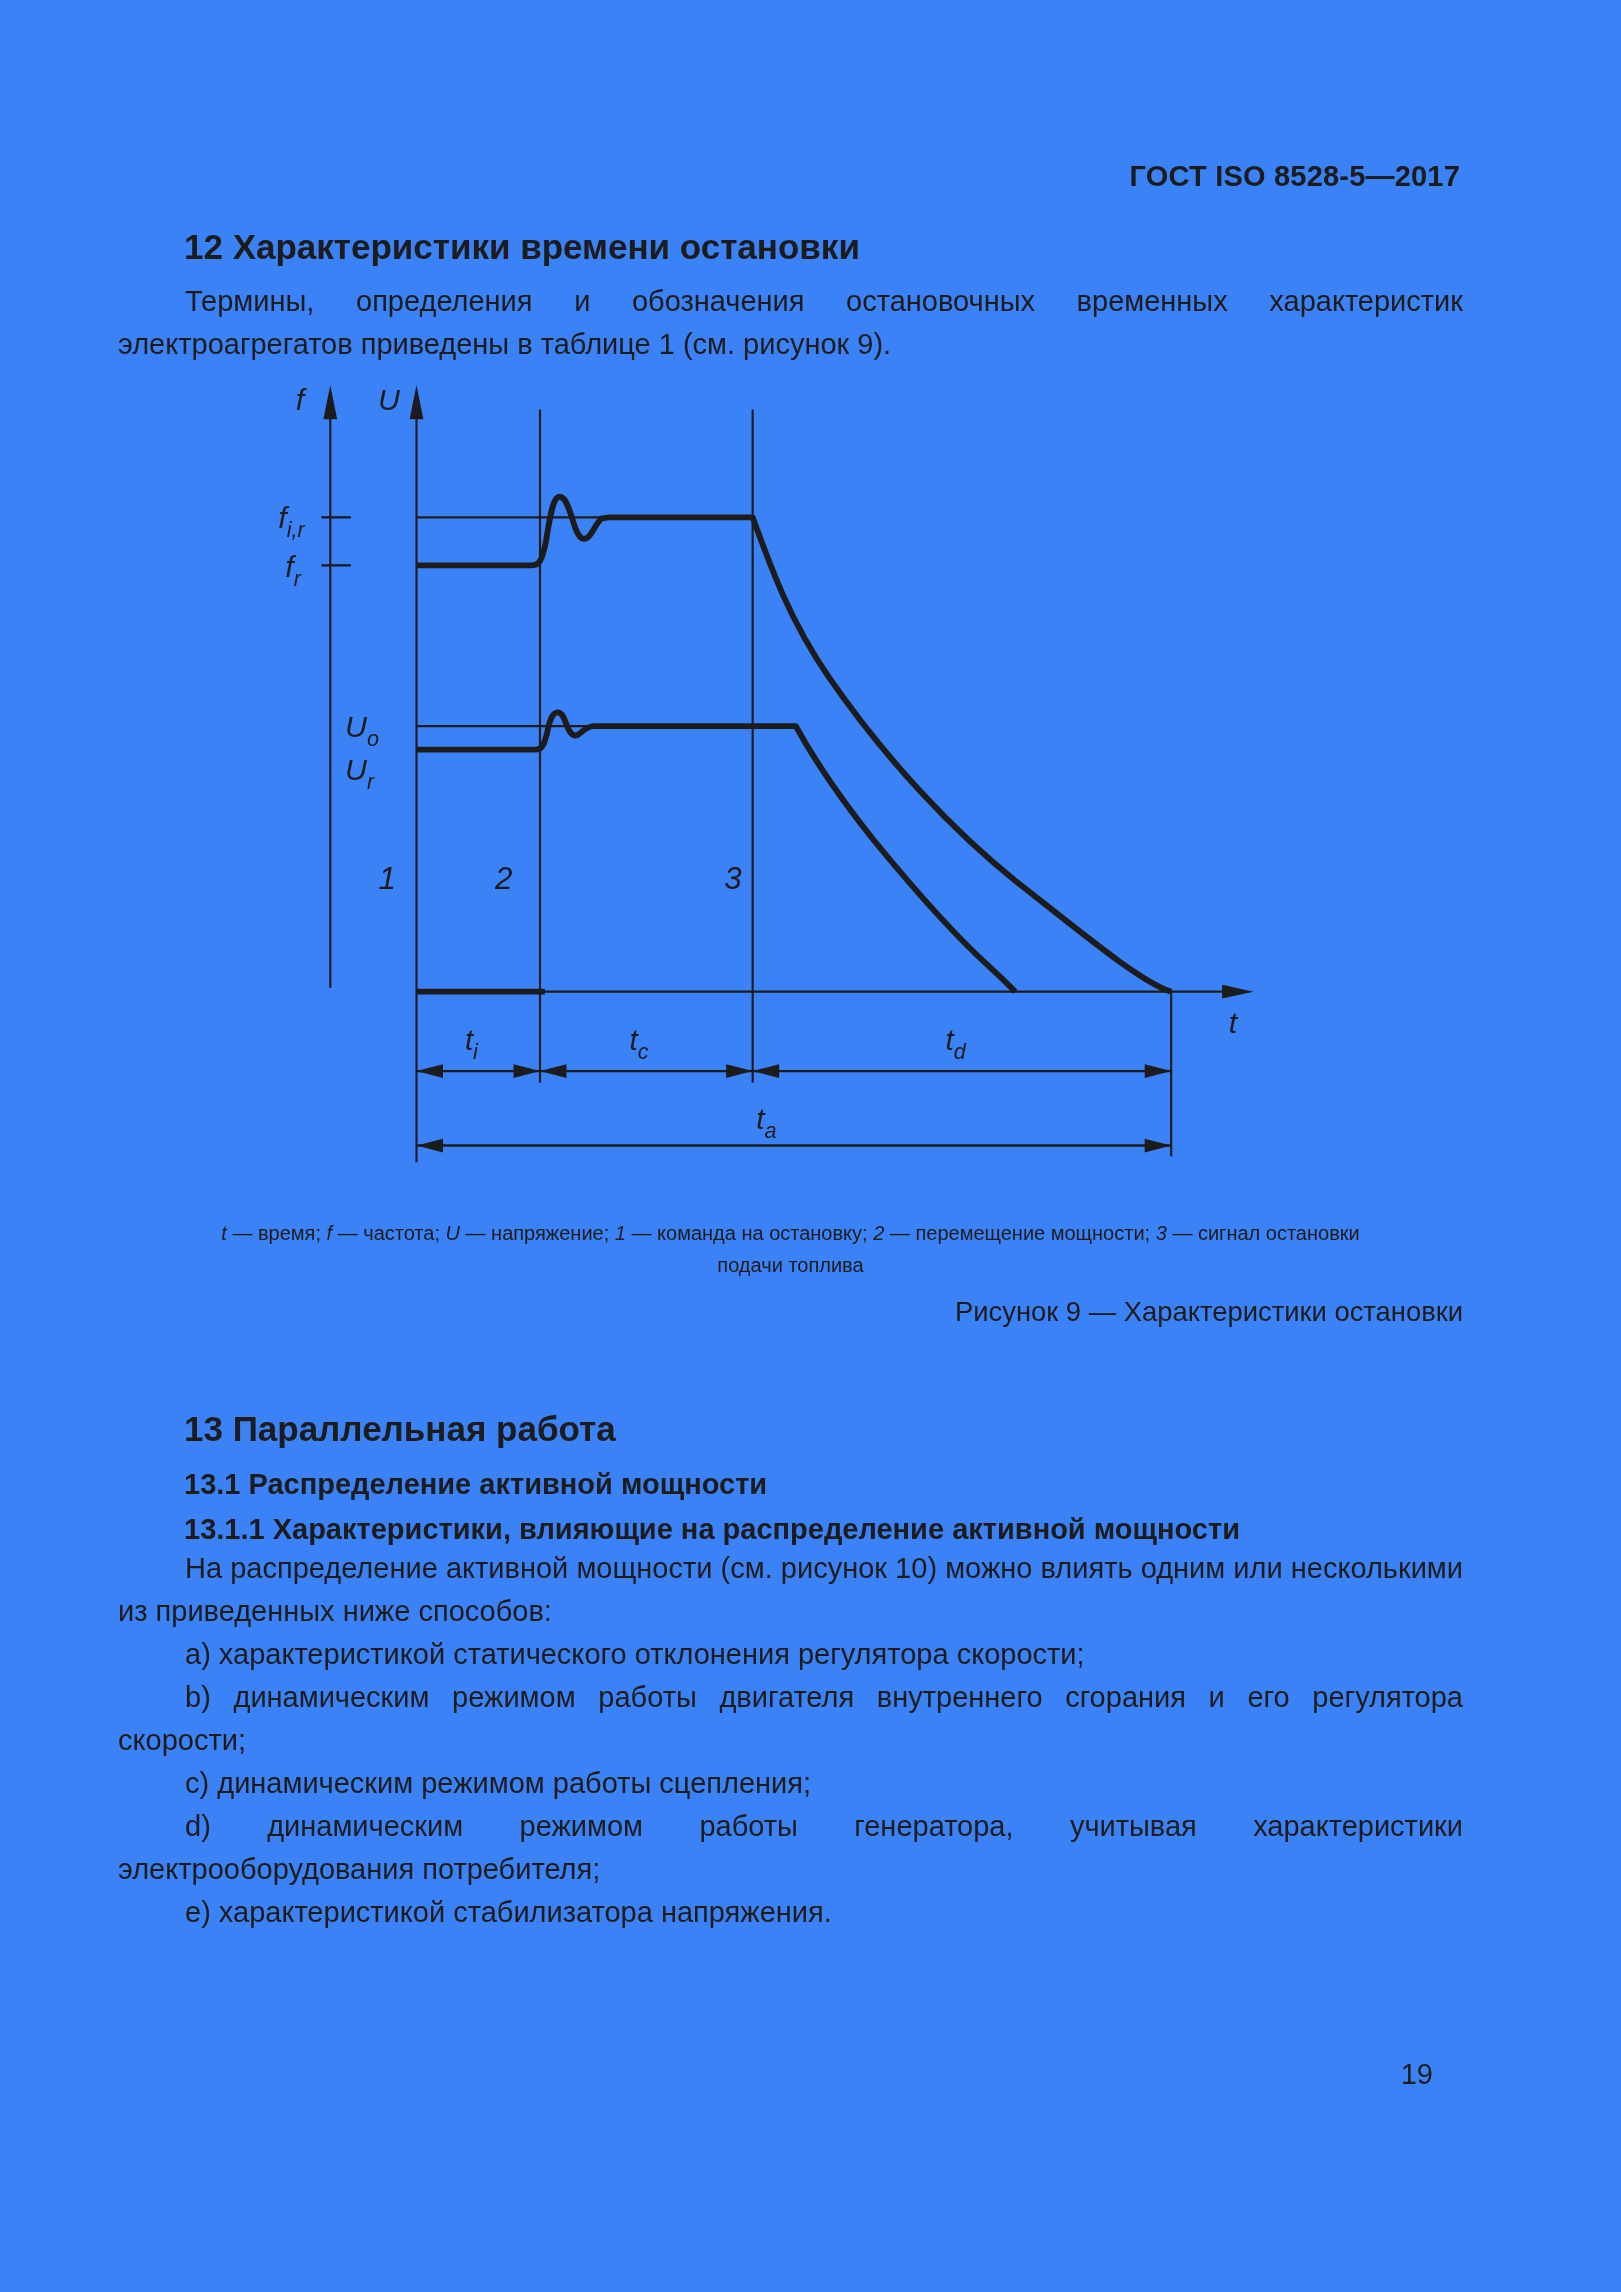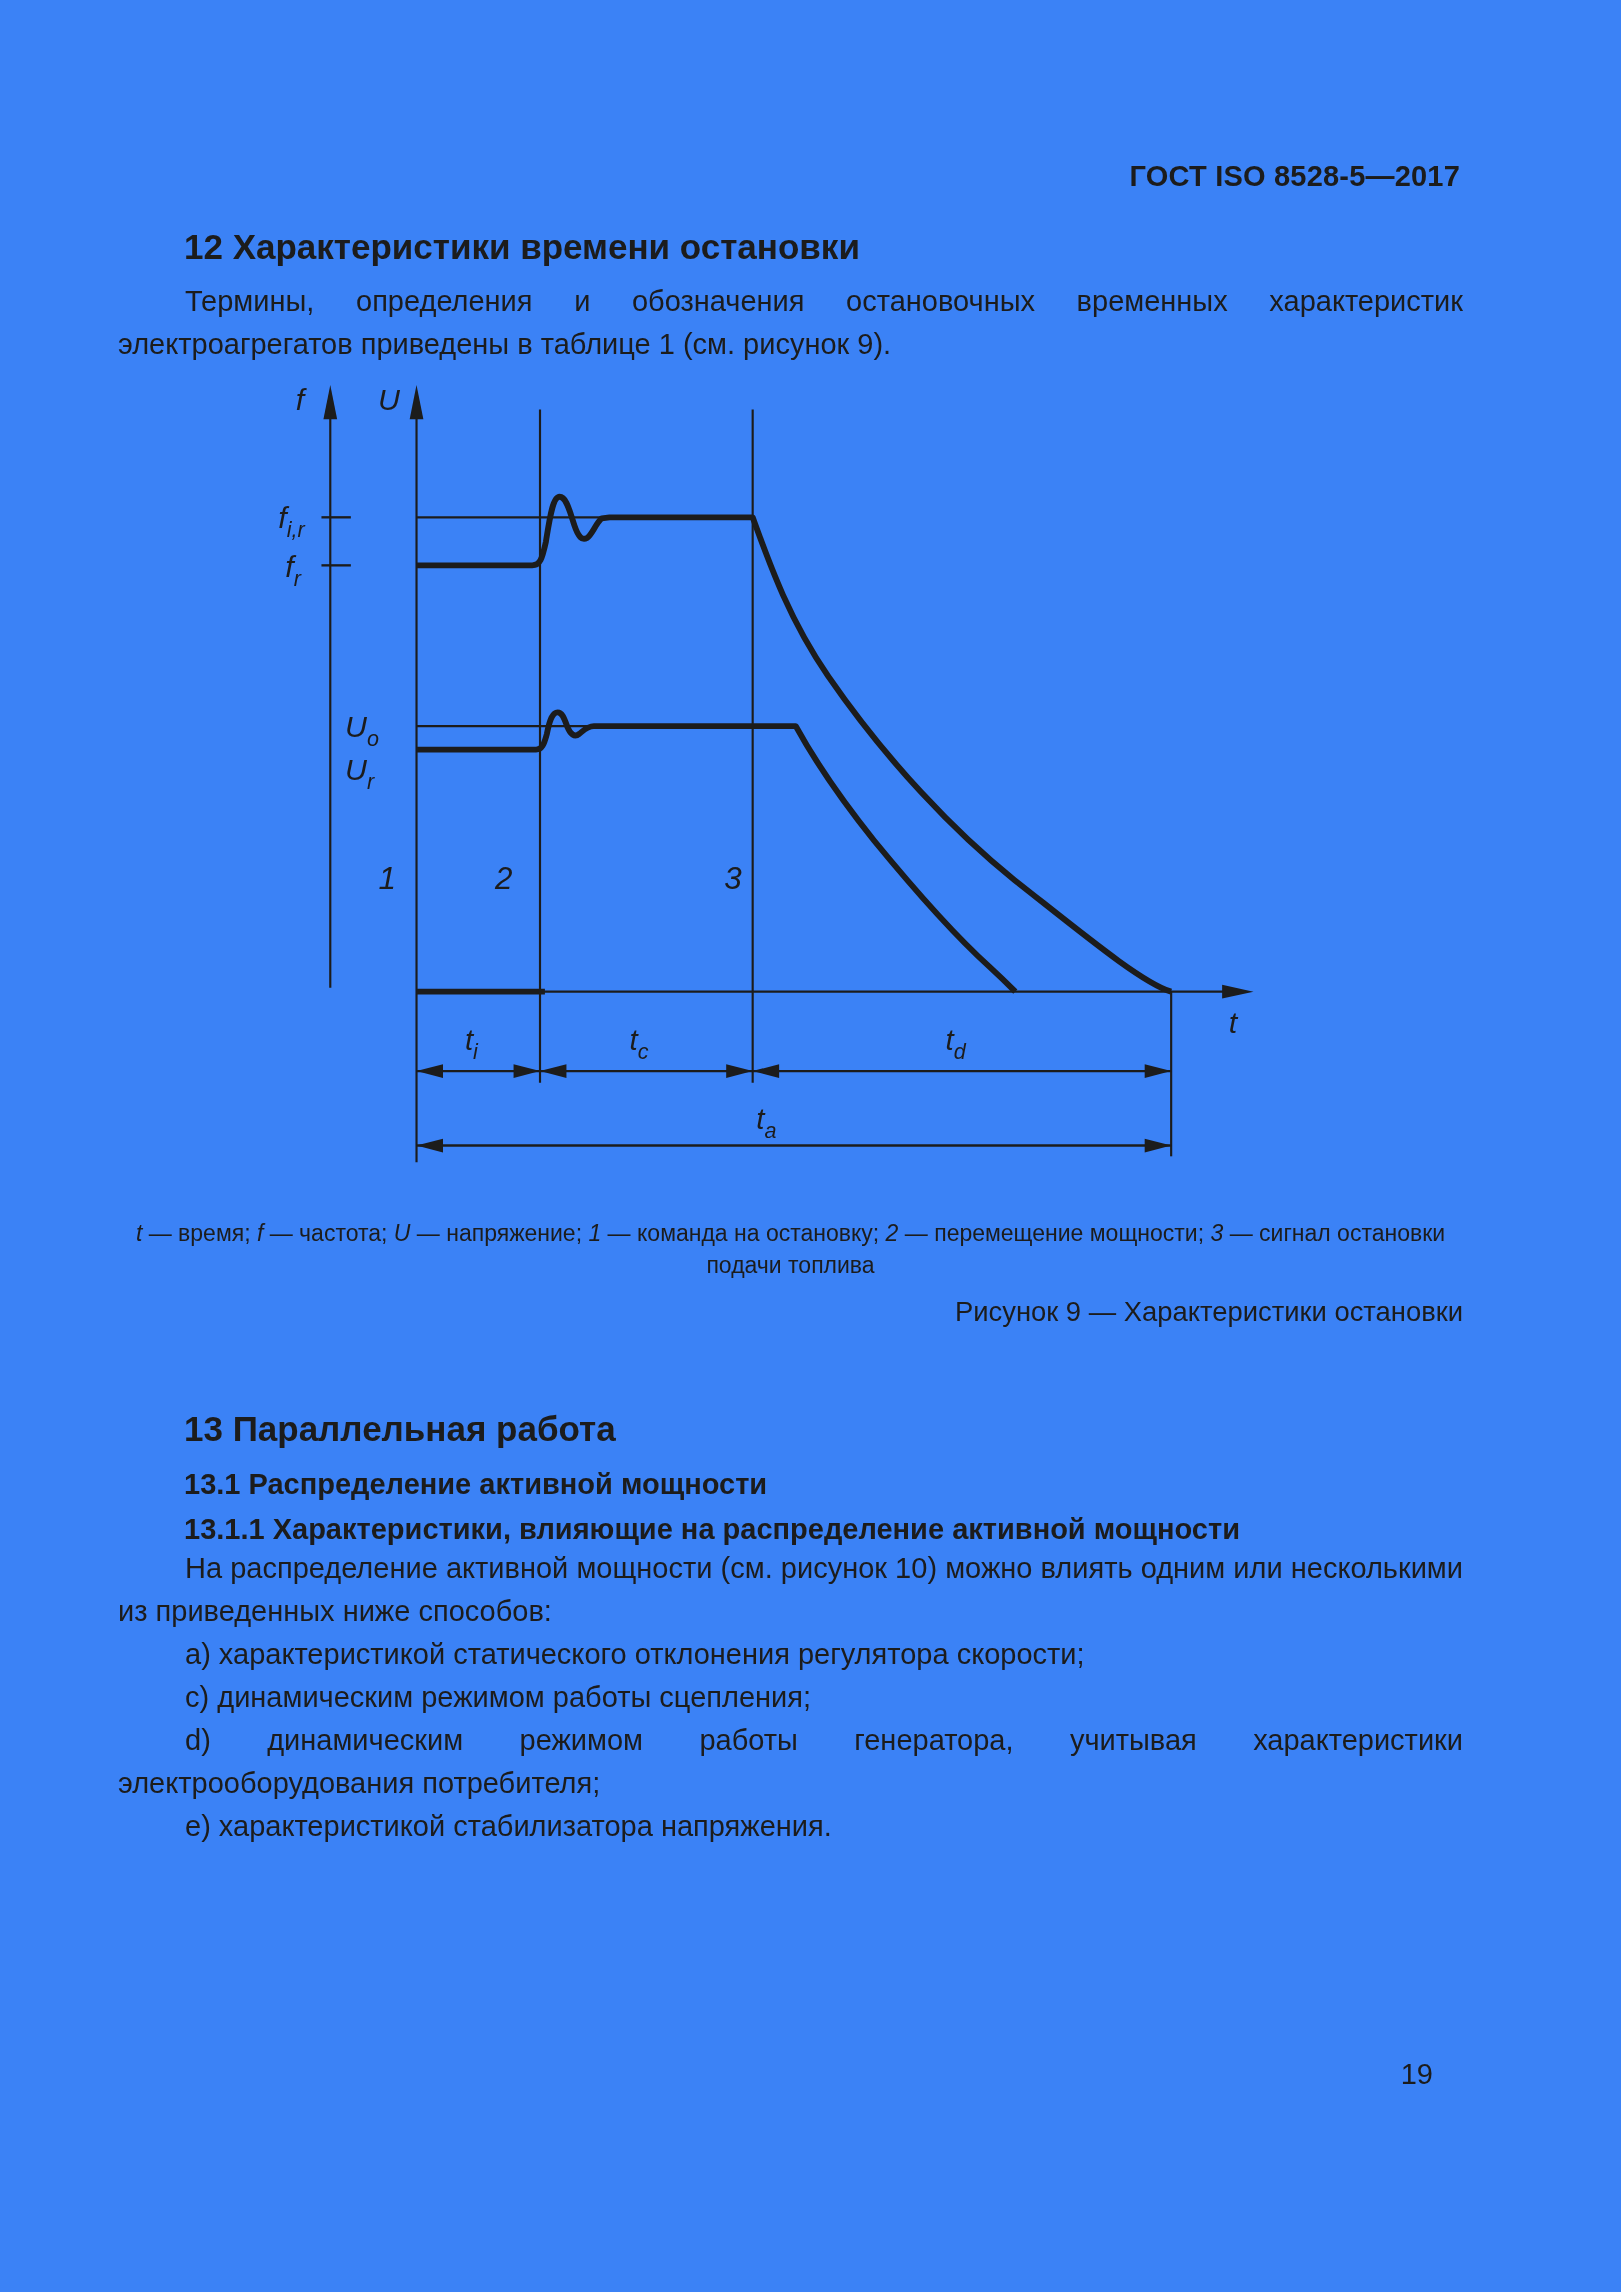--- a/index.html
+++ b/index.html
@@ -27,21 +27,21 @@
     font-size:29px;font-weight:bold;
   }
   .body-block{
     left:118px;width:1345px;
     font-size:29px;line-height:43px;
     text-align:justify;
   }
   .body-block p{margin:0;text-indent:67px;}
   .fig-legend{
     left:118px;width:1345px;
-    font-size:23px;line-height:32px;
+    font-size:20px;line-height:32px;
     text-align:center;
   }
   .fig-caption{
     left:118px;width:1345px;
     font-size:27.4px;
     text-align:right;
   }
   .page-number{
     top:2058px;right:188px;
     font-size:29px;
@@ -158,20 +158,21 @@
 
   <div class="abs fig-caption" style="top:1296px;">Рисунок 9 — Характеристики остановки</div>
 
   <div class="abs h-main" style="top:1409px;">13 Параллельная работа</div>
   <div class="abs h-sub" style="top:1468px;">13.1 Распределение активной мощности</div>
   <div class="abs h-sub" style="top:1513px;">13.1.1 Характеристики, влияющие на распределение активной мощности</div>
 
   <div class="abs body-block" style="top:1547px;">
     <p>На распределение активной мощности (см. рисунок 10) можно влиять одним или несколькими из приведенных ниже способов:</p>
     <p>a) характеристикой статического отклонения регулятора скорости;</p>
+    <p>b) динамическим режимом работы двигателя внутреннего сгорания и его регулятора скорости;</p>
     <p>c) динамическим режимом работы сцепления;</p>
     <p>d) динамическим режимом работы генератора, учитывая характеристики электрооборудования потребителя;</p>
     <p>e) характеристикой стабилизатора напряжения.</p>
   </div>
 
   <div class="abs page-number">19</div>
 
 </div>
 
 

